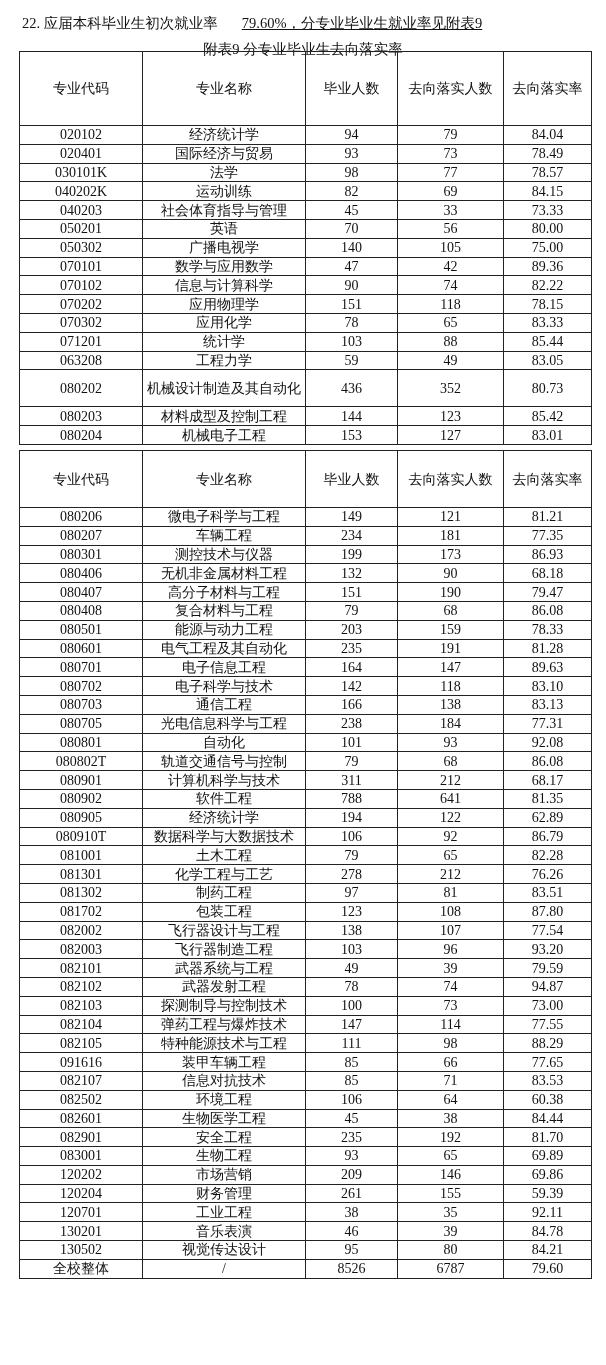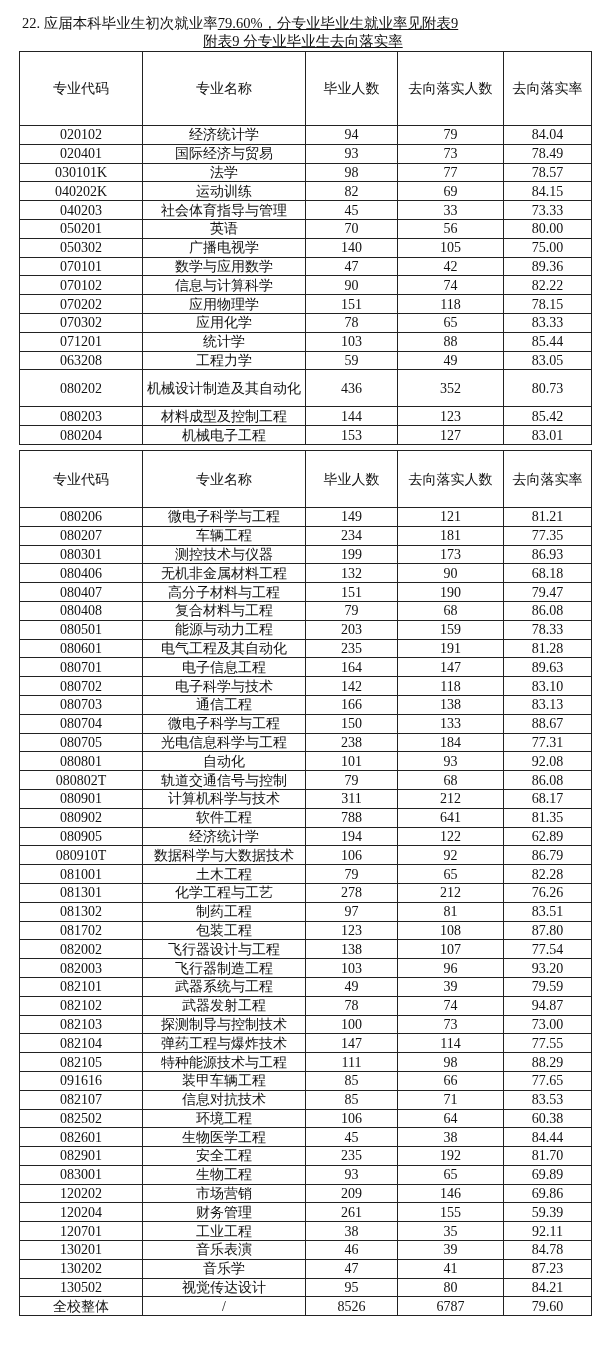--- a/index.html
+++ b/index.html
@@ -5,24 +5,24 @@
   html, body { margin: 0; padding: 0; background: #ffffff; }
   body {
     width: 606px; height: 1365px; position: relative; overflow: hidden;
     font-family: "Liberation Serif", "DejaVu Serif", serif;
     color: #111111;
   }
   .heading {
     position: absolute; left: 22px; top: 14px;
     font-size: 14.5px; line-height: 18px; white-space: nowrap;
   }
-  .heading .u { text-decoration: underline; }
+  .heading .u { text-decoration: underline; margin-left: 24px; }
   .caption {
-    position: absolute; left: 0; width: 606px; top: 32px;
-    text-align: center; font-size: 14.5px; line-height: 18px; text-decoration: underline;
+    position: absolute; left: 0; width: 606px; top: 40px;
+    text-align: center; font-size: 14.5px; line-height: 18px;
   }
   table {
     position: absolute; left: 19px; width: 572px;
     border-collapse: collapse; table-layout: fixed;
     font-size: 14px;
   }
   td, th {
     border: 1px solid #222222; text-align: center; vertical-align: middle;
     padding: 0; font-weight: normal; line-height: 17px;
   }
@@ -270,27 +270,20 @@
         <td>83.10</td>
       </tr>
       <tr>
         <td>080703</td>
         <td>通信工程</td>
         <td>166</td>
         <td>138</td>
         <td>83.13</td>
       </tr>
       <tr>
-        <td>080704</td>
-        <td>微电子科学与工程</td>
-        <td>150</td>
-        <td>133</td>
-        <td>88.67</td>
-      </tr>
-      <tr>
         <td>080705</td>
         <td>光电信息科学与工程</td>
         <td>238</td>
         <td>184</td>
         <td>77.31</td>
       </tr>
       <tr>
         <td>080801</td>
         <td>自动化</td>
         <td>101</td>
@@ -473,27 +466,20 @@
         <td>92.11</td>
       </tr>
       <tr>
         <td>130201</td>
         <td>音乐表演</td>
         <td>46</td>
         <td>39</td>
         <td>84.78</td>
       </tr>
       <tr>
-        <td>130202</td>
-        <td>音乐学</td>
-        <td>47</td>
-        <td>41</td>
-        <td>87.23</td>
-      </tr>
-      <tr>
         <td>130502</td>
         <td>视觉传达设计</td>
         <td>95</td>
         <td>80</td>
         <td>84.21</td>
       </tr>
       <tr>
         <td>全校整体</td>
         <td>/</td>
         <td>8526</td>

